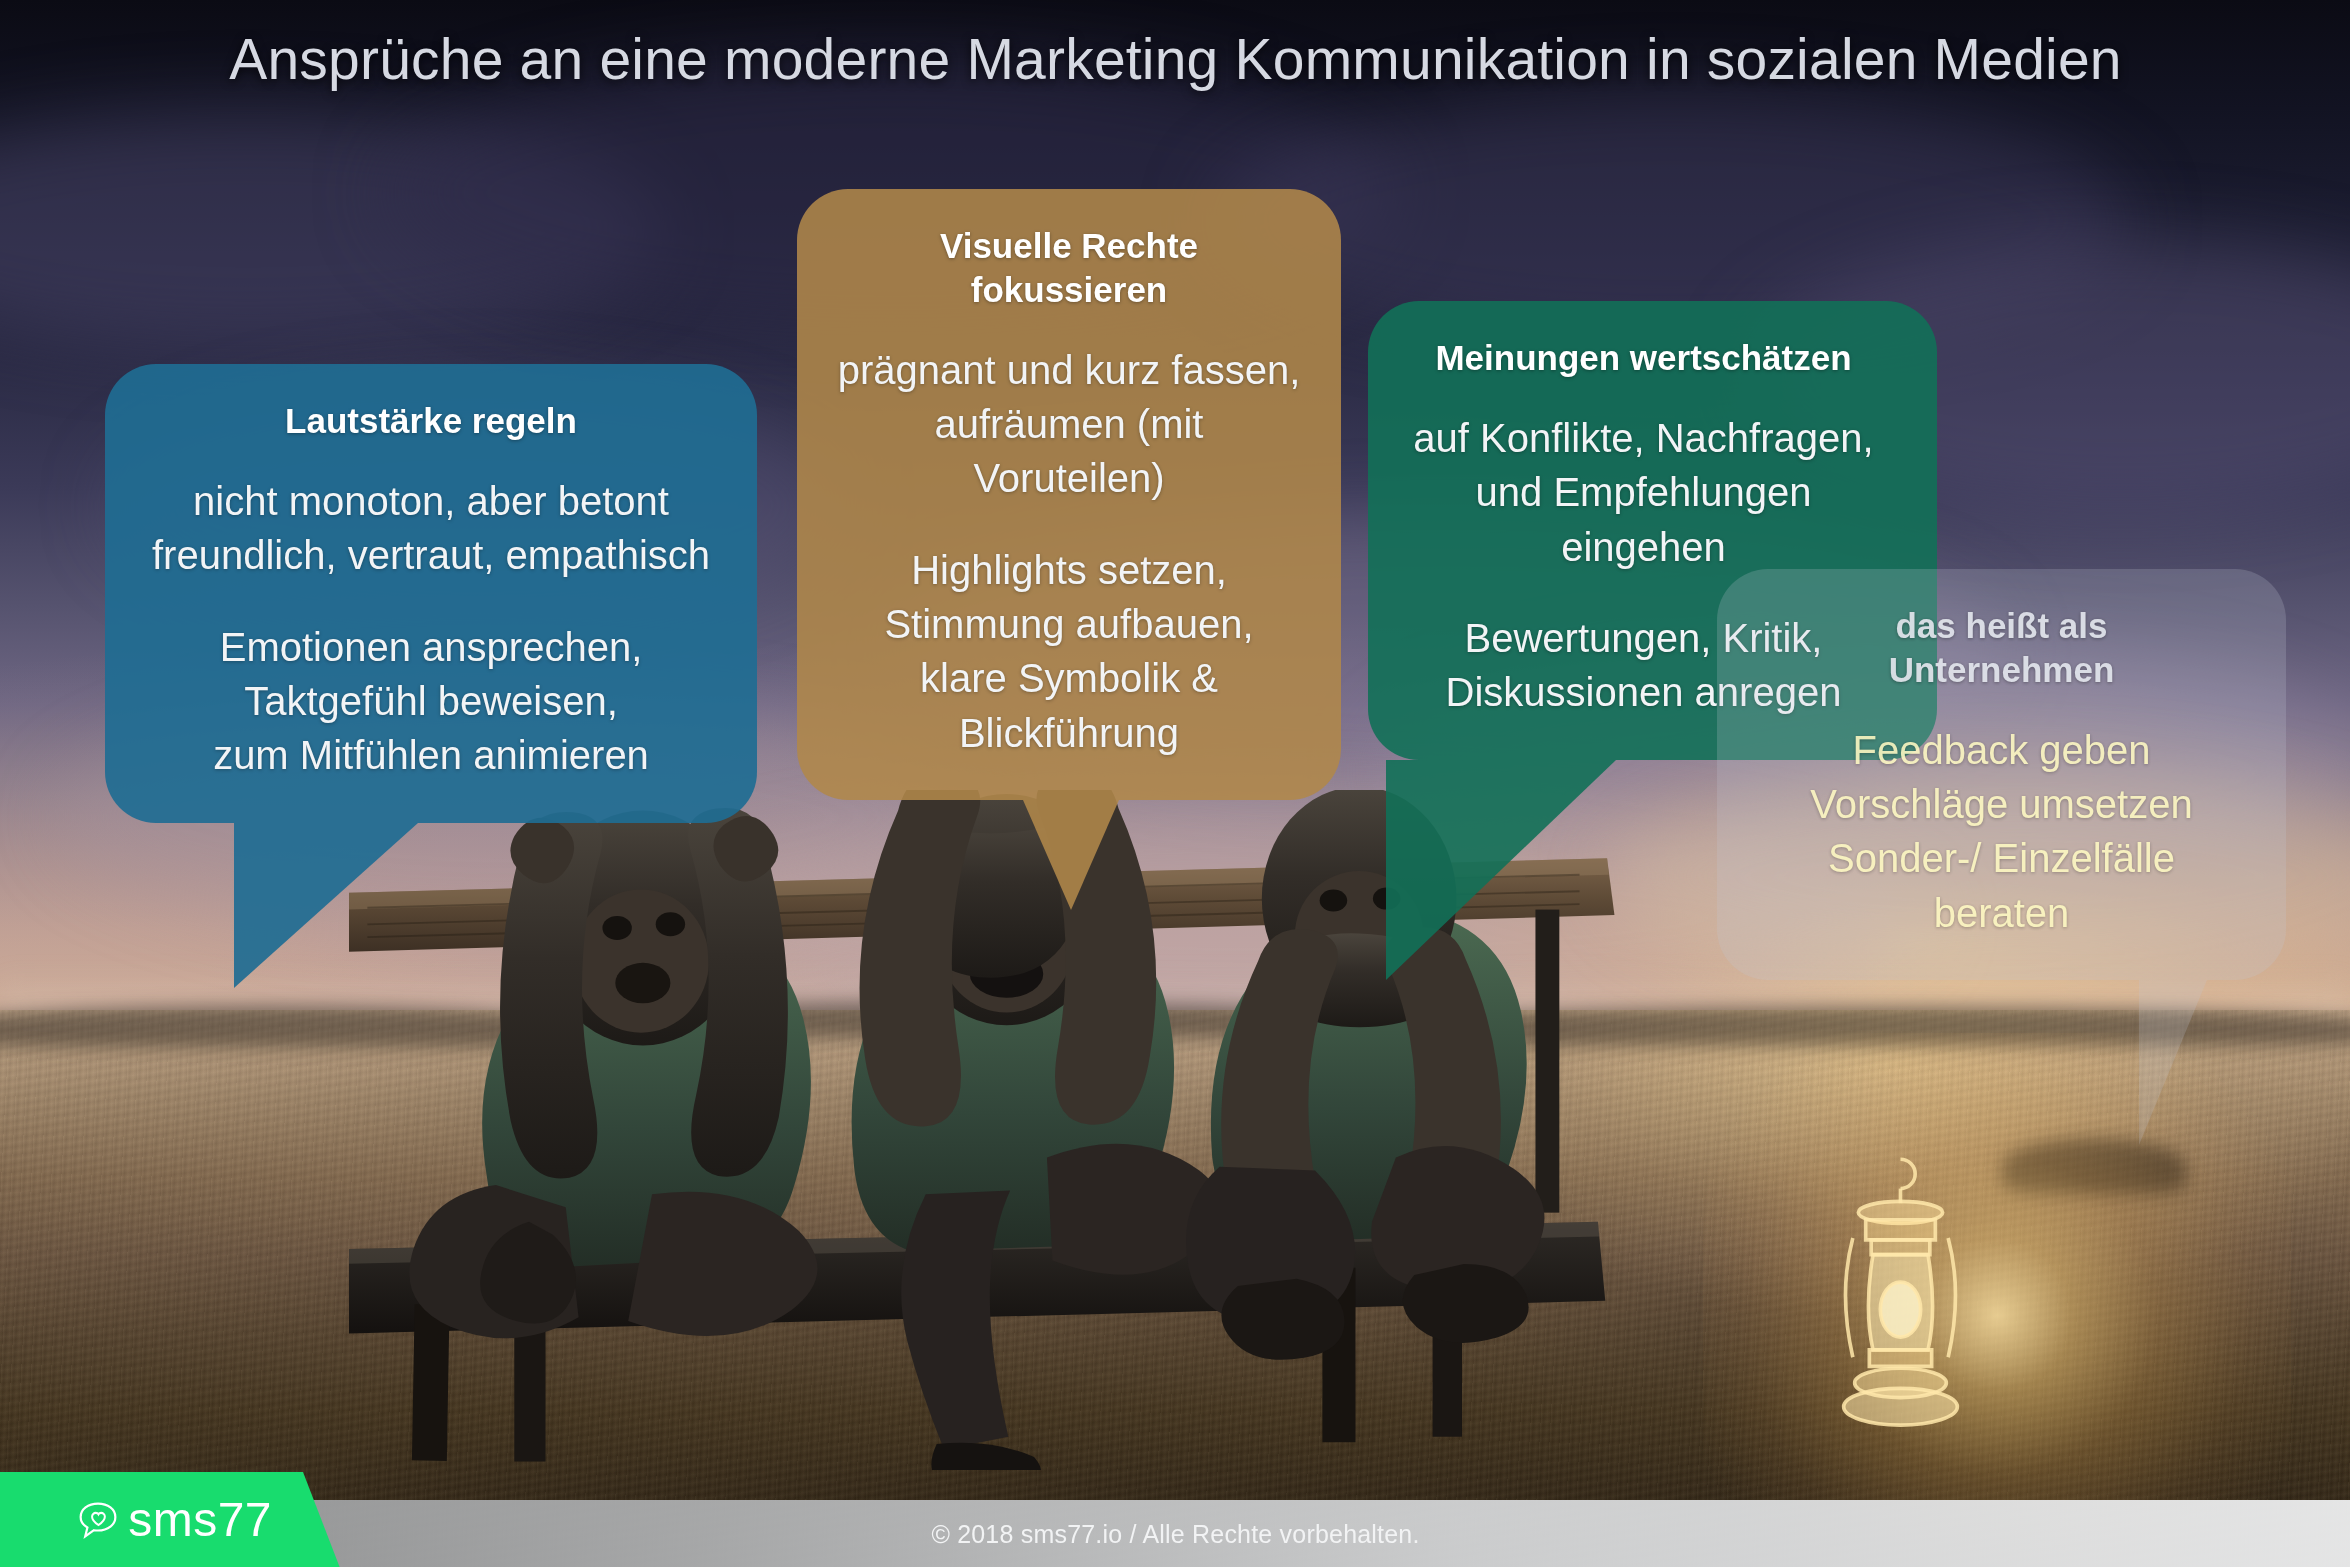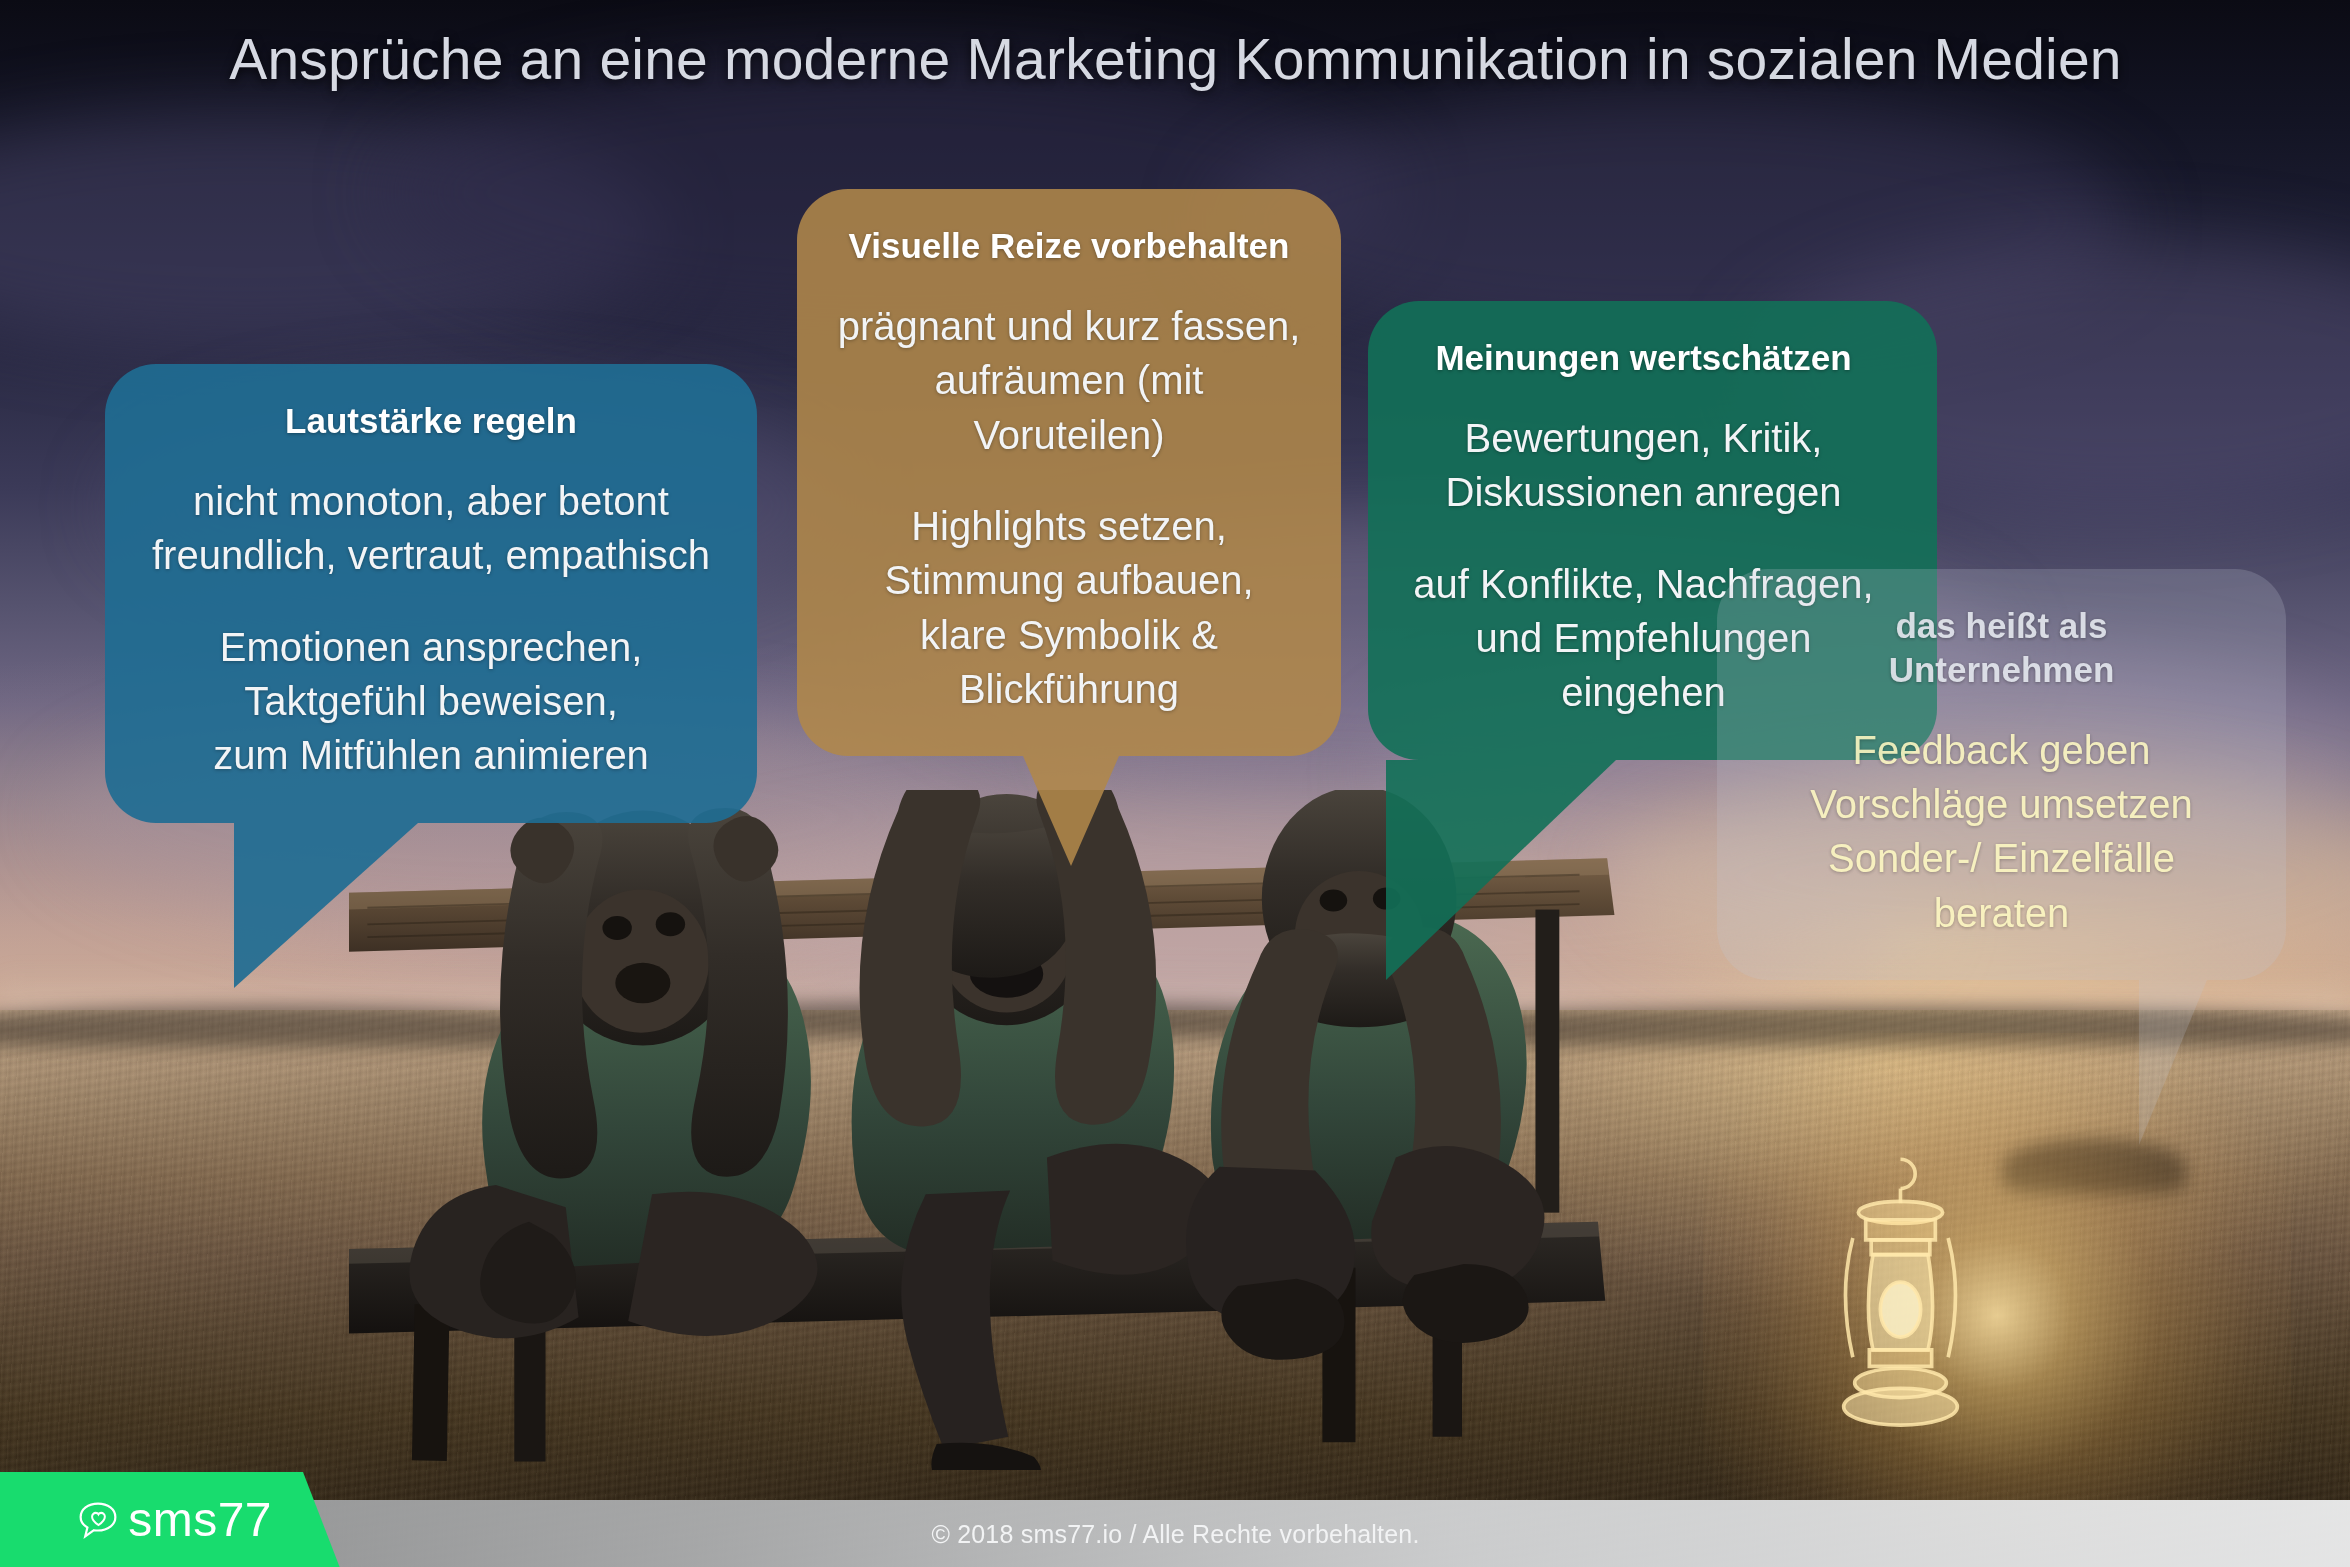--- a/index.html
+++ b/index.html
@@ -355,30 +355,30 @@
   <div class="title">Ansprüche an eine moderne Marketing Kommunikation in sozialen Medien</div>
 
   <div class="bubble" id="bubble-blue">
     <div class="b-title">Lautstärke regeln</div>
     <div class="b-para">nicht monoton, aber betont<br>freundlich, vertraut, empathisch</div>
     <div class="b-para">Emotionen ansprechen,<br>Taktgefühl beweisen,<br>zum Mitfühlen animieren</div>
     <span class="tail"></span>
   </div>
 
   <div class="bubble" id="bubble-orange">
-    <div class="b-title">Visuelle Reize vorbehalten</div>
+    <div class="b-title">Visuelle Rechte fokussieren</div>
     <div class="b-para">prägnant und kurz fassen,<br>aufräumen (mit Voruteilen)</div>
     <div class="b-para">Highlights setzen,<br>Stimmung aufbauen,<br>klare Symbolik &amp; Blickführung</div>
     <span class="tail"></span>
   </div>
 
   <div class="bubble" id="bubble-green">
     <div class="b-title">Meinungen wertschätzen</div>
+    <div class="b-para">auf Konflikte, Nachfragen,<br>und Empfehlungen eingehen</div>
     <div class="b-para">Bewertungen, Kritik,<br>Diskussionen anregen</div>
-    <div class="b-para">auf Konflikte, Nachfragen,<br>und Empfehlungen eingehen</div>
     <span class="tail"></span>
   </div>
 
   <div class="bubble" id="bubble-gray">
     <div class="b-title">das heißt als<br>Unternehmen</div>
     <div class="b-para">Feedback geben<br>Vorschläge umsetzen<br>Sonder-/ Einzelfälle beraten</div>
     <span class="tail"></span>
   </div>
 
   <div class="footer-bar"></div>

